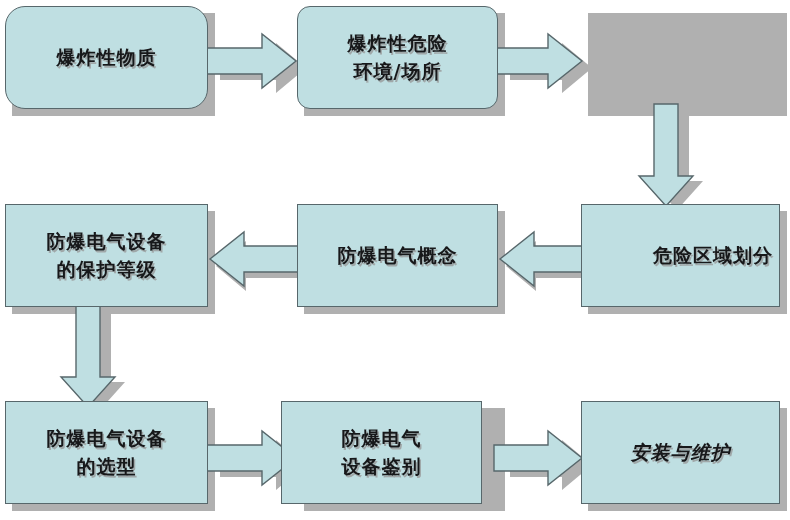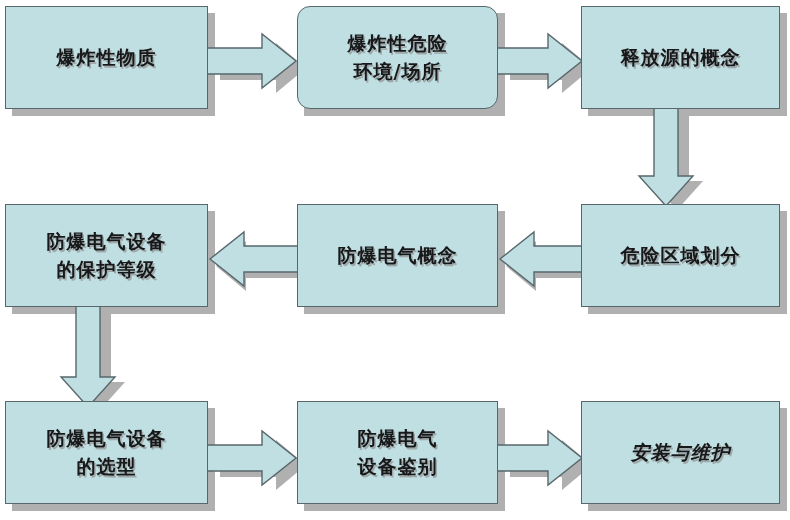--- a/index.html
+++ b/index.html
@@ -126,52 +126,49 @@
     </svg>
   </div>
 
   <div class="arrow" style="left:494px; top:427px; width:94px; height:62px;">
     <svg width="94" height="62" viewBox="0 0 94 62">
       <path class="shade" d="M10 20 L62 20 L62 7 L92 32 L62 57 L62 44 L10 44 Z" transform="translate(6,6)"></path>
       <path class="body" d="M0 18 L54 18 L54 4 L88 31 L54 58 L54 44 L0 44 Z"></path>
     </svg>
   </div>
 
-  <div class="node" style="left:5px; top:6px; width:203px; height:103px;">
+  <div class="node" style="left:5px; top:6px; width:203px; height:103px;border-radius:20px;">
     <span class="label">爆炸性物质</span>
   </div>
 
   <div class="node" style="left:297px; top:6px; width:201px; height:103px;border-radius:13px;">
     <span class="label">爆炸性危险
 环境/场所</span>
   </div>
 
-  <div class="node" style="left:581px; top:6px; width:199px; height:103px;">
-    <span class="label">释放源的概念</span>
-  </div>
 
   <div class="node" style="left:5px; top:204px; width:203px; height:103px;">
     <span class="label">防爆电气设备
 的保护等级</span>
   </div>
 
   <div class="node" style="left:297px; top:204px; width:201px; height:103px;justify-content:center;">
     <span class="label">防爆电气概念</span>
   </div>
 
-  <div class="node" style="left:581px; top:204px; width:199px; height:103px;">
+  <div class="node" style="left:581px; top:204px; width:199px; height:103px;justify-content:flex-end;">
     <span class="label">危险区域划分</span>
   </div>
 
   <div class="node" style="left:5px; top:401px; width:203px; height:103px;">
     <span class="label">防爆电气设备
 的选型</span>
   </div>
 
-  <div class="node" style="left:297px; top:401px; width:201px; height:103px;">
+  <div class="node" style="left:281px; top:401px; width:201px; height:103px;">
     <span class="label">防爆电气
 设备鉴别</span>
   </div>
 
   <div class="node" style="left:581px; top:401px; width:199px; height:103px;font-style:italic;">
     <span class="label">安装与维护</span>
   </div>
 
 </div>
 

